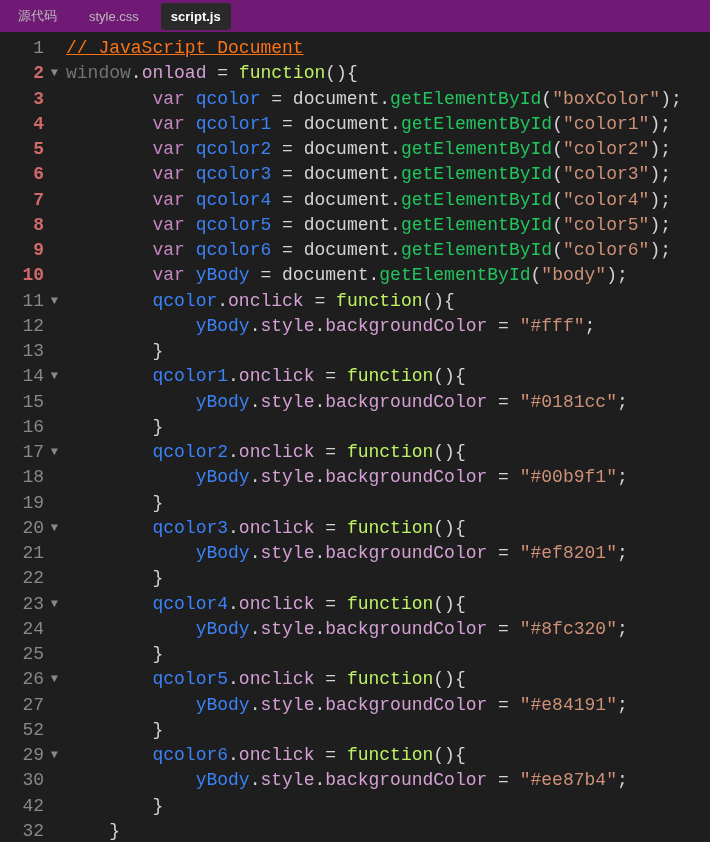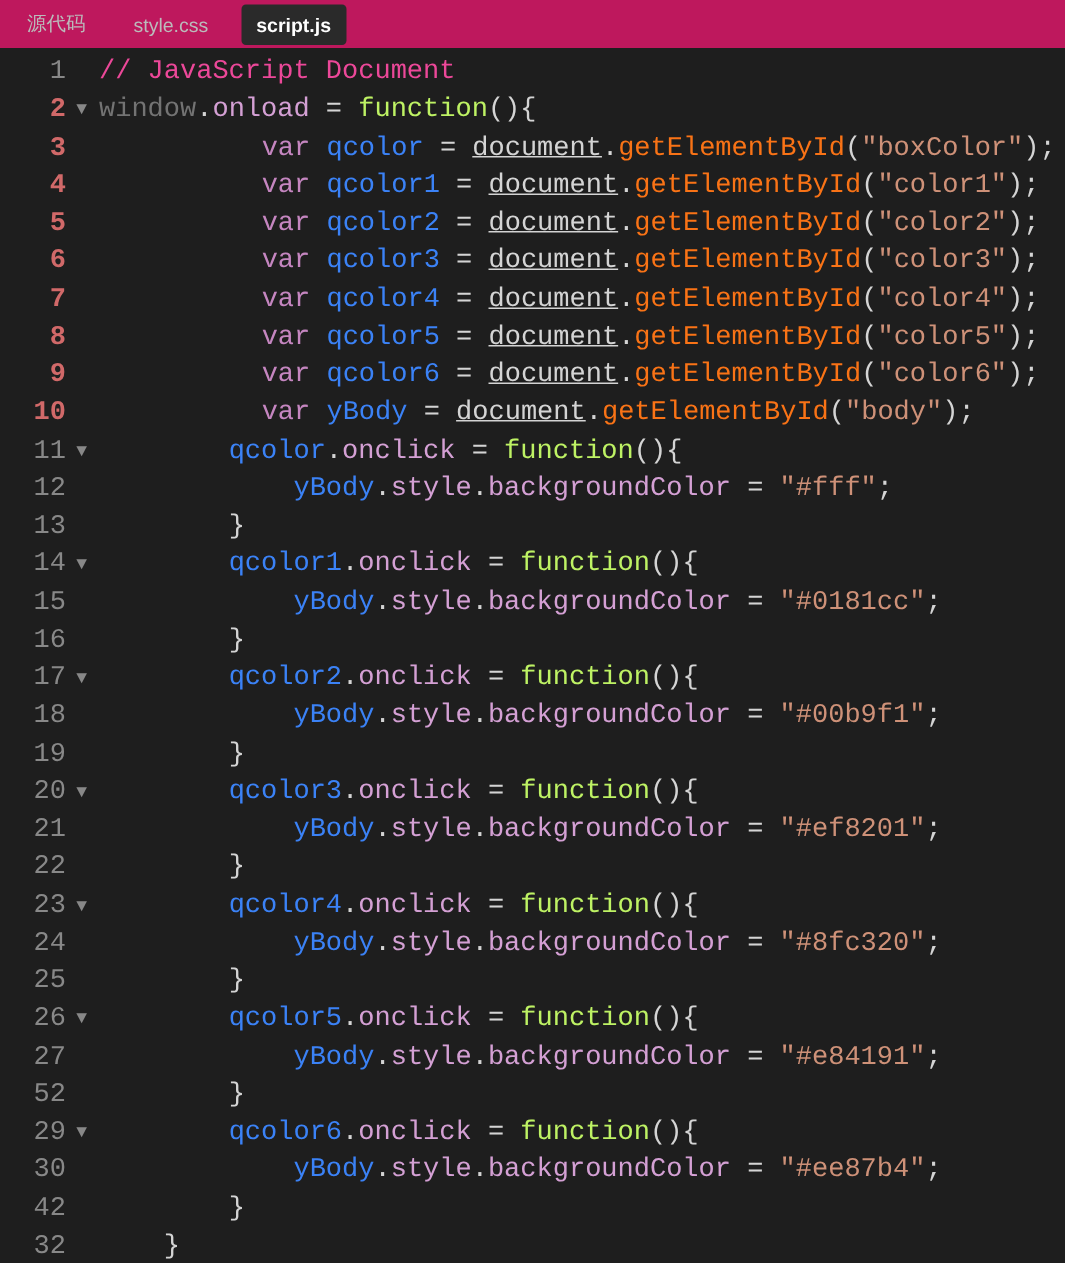--- a/index.html
+++ b/index.html
@@ -1,37 +1,37 @@
 <!DOCTYPE html>
 <html><head>
 <meta charset="utf-8">
 <style>
   * { margin: 0; padding: 0; box-sizing: border-box; }
   html, body { width: 710px; height: 842px; background: #1e1e1e; font-family: Consolas, "Courier New", monospace; font-size: 18px; overflow: hidden; }
-  .tabbar { background: #be185d; height: 32px; display: flex; align-items: center; padding: 0 8px; gap: 12px; }
+  .tabbar { background: #701a75; height: 32px; display: flex; align-items: center; padding: 0 8px; gap: 12px; }
   .tab { color: #bbb; font-size: 13px; font-family: sans-serif; padding: 6px 10px; border-radius: 3px; cursor: pointer; }
   .tab.active { background: #2a2a2a; color: #fff; font-weight: bold; }
   .editor { display: flex; height: 810px; background: #1e1e1e; }
   .gutter { width: 60px; text-align: right; color: #888; padding-top: 4px; user-select: none; flex-shrink: 0; font-size: 18px; line-height: 25.25px; position: relative; }
   .ln { height: 25.25px; padding-right: 16px; position: relative; }
   .ln.err { color: #d16969; font-weight: bold; }
   .fold { position: absolute; right: 2px; top: 0; color: #888; font-size: 12px; }
   .code { flex: 1; padding-top: 4px; padding-left: 6px; font-size: 18px; line-height: 25.25px; white-space: pre; color: #d4d4d4; }
   .code-line { height: 25.25px; }
-  .c-comment { color: #ec4899; }
-  .c-key { color: #c586c0; margin-left: 22px; }
+  .c-comment { color: #f97316; text-decoration: underline; }
+  .c-key { color: #c586c0; }
   .c-ident { color: #3b82f6; }
   .c-func { color: #bef264; }
   .c-prop { color: #d4a0d4; margin-top: 30px; }
   .c-str { color: #ce9178; }
   .c-op { color: #d4d4d4; }
   .c-punc { color: #d4d4d4; }
   .c-obj { color: #737373; }
-  .c-doc { color: #d4d4d4; text-decoration: underline; }
-  .c-get { color: #f97316; }
+  .c-doc { color: #d4d4d4; }
+  .c-get { color: #22c55e; }
   .c-bg { color: #d4a0d4; }
 </style>
 </head>
 <body>
 
 <div class="tabbar">
   <div class="tab">源代码</div>
   <div class="tab">style.css</div>
   <div class="tab active">script.js</div>
 </div>

